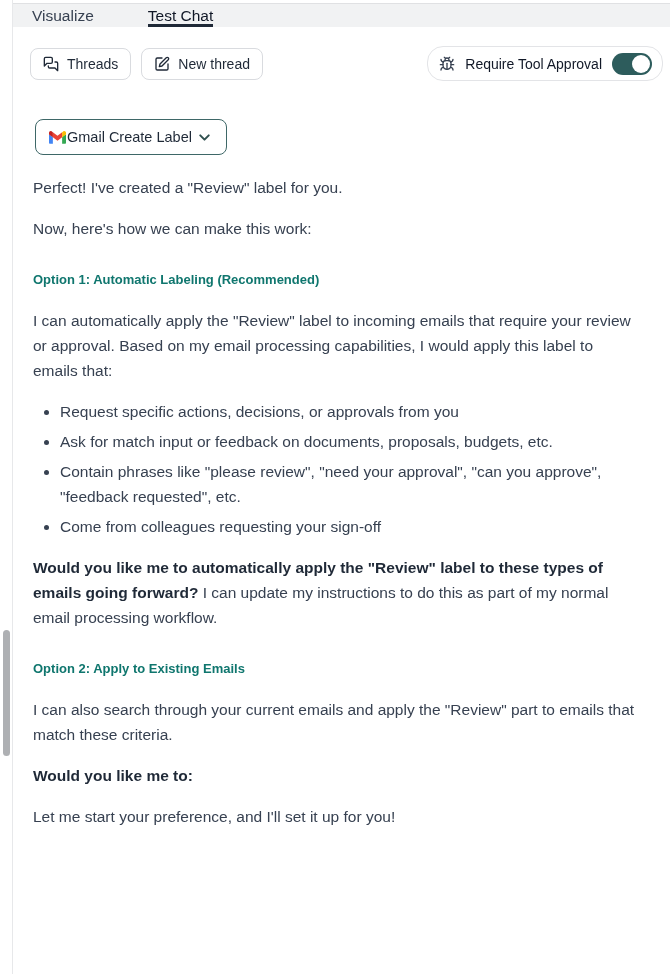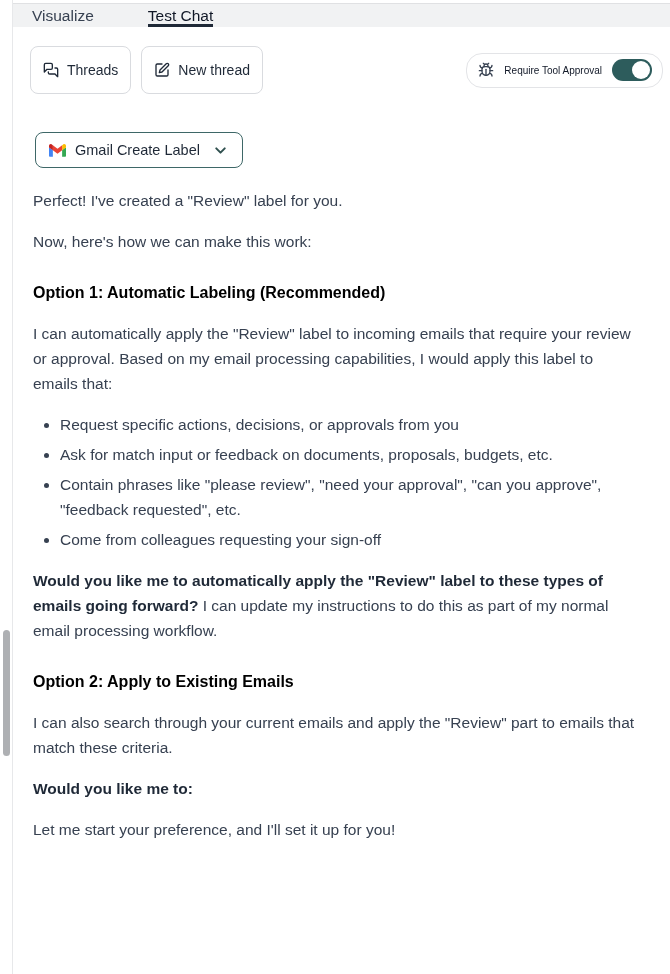--- a/index.html
+++ b/index.html
@@ -41,58 +41,58 @@
   .tab.active { color: #111827; border-bottom-color: #1f2937; margin-left: 28px; }
 
   
   .toolbar {
     display: flex; justify-content: space-between; align-items: center;
     margin: 19px 7px 0 17px;
   }
   .toolbar-left { display: flex; gap: 10px; }
   .btn {
     display: inline-flex; align-items: center; gap: 8px;
-    height: 48px; padding: 0 12px;
+    height: 32px; padding: 0 12px;
     background: #ffffff; border: 1px solid #d9dbdf; border-radius: 8px;
     font-family: inherit; font-size: 14px; color: #1f2937; cursor: pointer;
   }
   .btn svg { flex: 0 0 auto; }
 
   .approval {
     display: inline-flex; align-items: center; gap: 10px;
     height: 35px; padding: 0 10px 0 11px;
     border: 1px solid #e3e4e7; border-radius: 16px;
-    font-size: 10px; color: #111827; background: #ffffff;
+    font-size: 14px; color: #111827; background: #ffffff;
   }
   .toggle {
     position: relative; width: 40px; height: 22px;
     border-radius: 11px; background: #2d5c5c; cursor: pointer; border: none;
   }
   .toggle .knob {
     position: absolute; top: 2px; right: 2px;
     width: 18px; height: 18px; border-radius: 50%; background: #ffffff;
   }
 
   
   .tool-chip {
-    display: inline-flex; align-items: center; gap: 9px;
+    display: inline-flex; align-items: center; gap: 1px;
     margin: 38px 0 0 22px; height: 36px; padding: 0 13px;
     background: #ffffff; border: 1.2px solid #3e6767; border-radius: 8px;
     font-family: inherit; font-size: 14.5px; color: #1f2937; cursor: pointer;
   }
 
   
   .message {
     margin: 20px 28px 0 20px; max-width: 612px;
     font-size: 15.5px; line-height: 25px; color: #374151;
   }
   .message p { margin: 16px 0; }
   .message h3 {
-    font-size: 16px; line-height: 25px; font-weight: 700;
-    color: #000000; margin: 26px 0 16px;
+    font-size: 13px; line-height: 25px; font-weight: 700;
+    color: #0f766e; margin: 26px 0 16px;
   }
   .message strong { color: #1f2937; }
   .message ul, .message ol { margin: 16px 0; padding-left: 27px; }
   .message li { margin: 0 0 5px; }
 </style>
 </head>
 <body>
 
 <div class="page">
 

